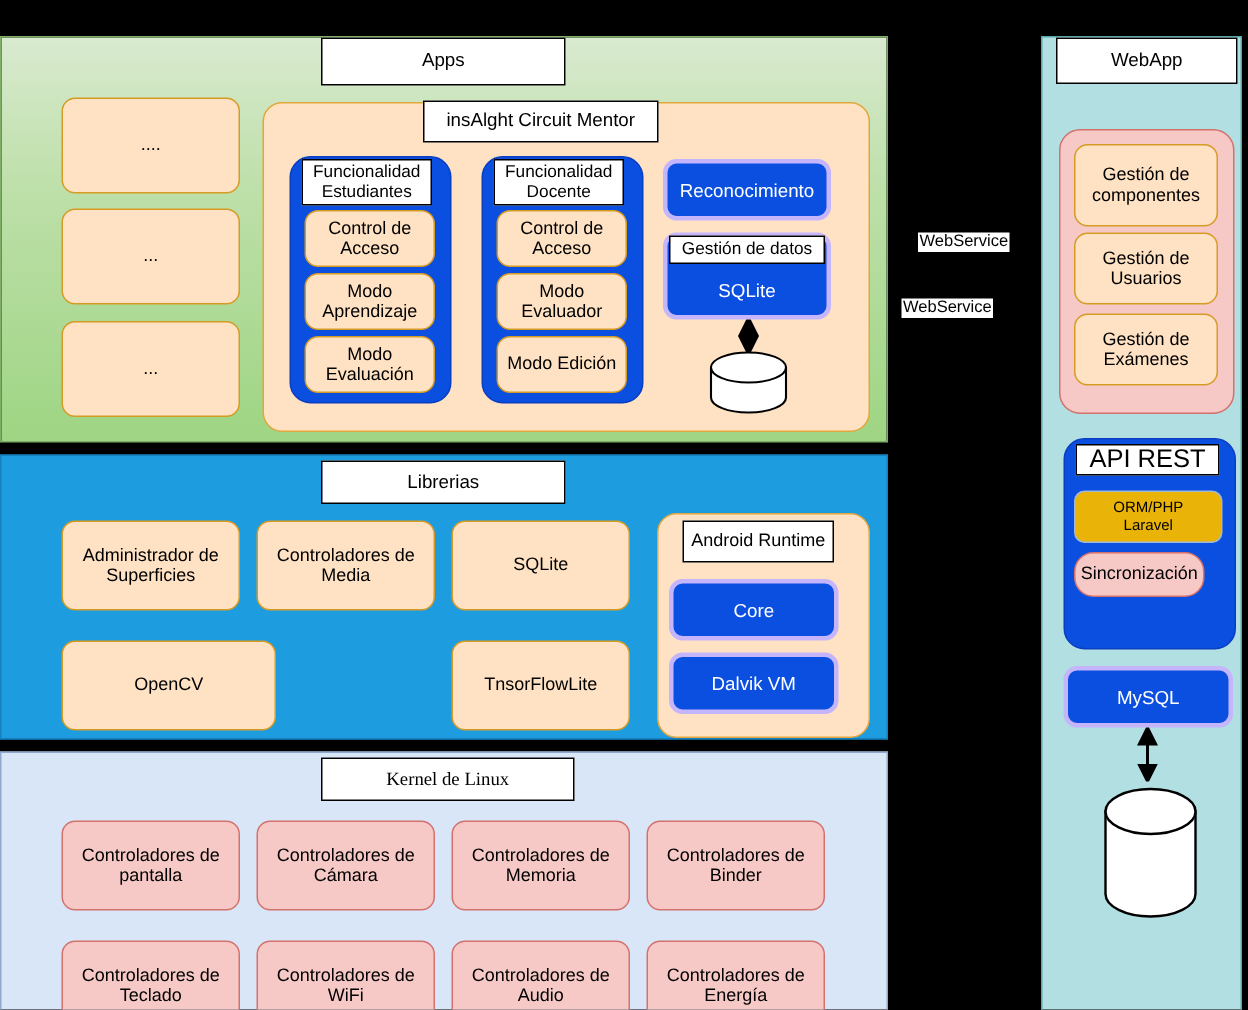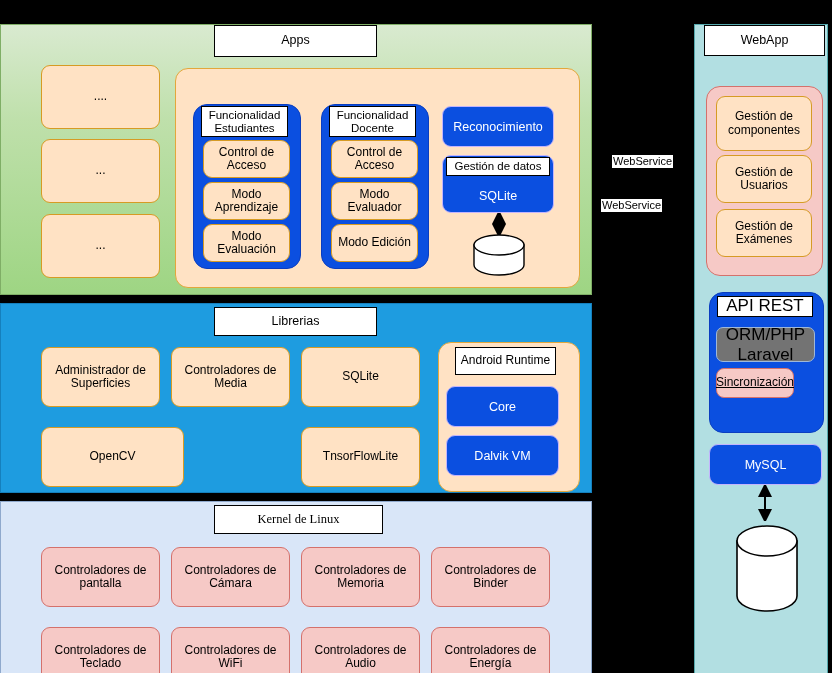--- a/index.html
+++ b/index.html
@@ -54,36 +54,36 @@
     color:#000;
     font-size:12px;
   }
   .pinkbig{
     background:#f6c9c6;
     border:1px solid #d4716c;
     border-radius:14px;
   }
   .blue{
     background:#0b4fe0;
-    border:1px solid #c4b5fd;
+    border:3px solid #c4b5fd;
     border-radius:9px;
     color:#ffffff;
     font-size:12.5px;
   }
   .bluebig{
     background:#0b4fe0;
     border:1px solid #0a3ec0;
     border-radius:14px;
   }
   .lav{
-    background:#737373;
+    background:#eab308;
     border:1px solid #9fb8d8;
     border-radius:7px;
     color:#000;
-    font-size:17px;
+    font-size:10px;
   }
 
   
   #apps-band{
     position:absolute;left:0;top:0;width:592px;height:271px;
     background:linear-gradient(to bottom,#d9ead0 0%, #bfe0ab 35%, #9ed583 100%);
     border:1px solid #7fae66;
     box-sizing:border-box;
   }
   #lib-band{
@@ -147,20 +147,21 @@
 
   <div id="apps-band"></div>
 
   <div class="title-box" style="left:214px;top:1px;width:163px;height:32px;">Apps</div>
 
   <div class="node peach" style="left:41px;top:41px;width:119px;height:64px;">....</div>
   <div class="node peach" style="left:41px;top:115px;width:119px;height:64px;">...</div>
   <div class="node peach" style="left:41px;top:190px;width:119px;height:64px;">...</div>
 
   <div id="app-container" class="peach-lite"></div>
+  <div class="title-box" style="left:282px;top:43px;width:157px;height:28px;">insAlght Circuit Mentor</div>
 
   <div class="node bluebig" style="left:193px;top:80px;width:108px;height:165px;"></div>
   <div class="title-box" style="left:201px;top:82px;width:87px;height:31px;font-size:11.5px;">Funcionalidad
 Estudiantes</div>
   <div class="node peach" style="left:203px;top:116px;width:87px;height:38px;">Control de
 Acceso</div>
   <div class="node peach" style="left:203px;top:158px;width:87px;height:38px;">Modo
 Aprendizaje</div>
   <div class="node peach" style="left:203px;top:200px;width:87px;height:38px;">Modo
 Evaluación</div>
@@ -249,21 +250,21 @@
 componentes</div>
   <div class="node peach" style="left:716px;top:131px;width:96px;height:48px;">Gestión de
 Usuarios</div>
   <div class="node peach" style="left:716px;top:185px;width:96px;height:48px;">Gestión de
 Exámenes</div>
 
   <div id="api-group" class="bluebig"></div>
   <div class="title-box" style="left:717px;top:272px;width:96px;height:21px;font-size:17px;">API REST</div>
   <div class="node lav" style="left:716px;top:303px;width:99px;height:35px;">ORM/PHP
 Laravel</div>
-  <div class="node pink" style="left:716px;top:344px;width:78px;height:30px;border-radius:8px;text-decoration:underline;">Sincronización</div>
+  <div class="node pink" style="left:716px;top:344px;width:87px;height:30px;border-radius:13px;">Sincronización</div>
 
   <div class="node blue" style="left:709px;top:420px;width:113px;height:41px;">MySQL</div>
 
   <div class="arrow" style="left:757px;top:461px;">
     <svg width="16" height="36" viewBox="0 0 16 36">
       <defs>
         <marker id="bh1" markerWidth="7" markerHeight="7" refX="3.5" refY="3.5" orient="auto">
           <path d="M0,0 L7,3.5 L0,7 z" fill="#000"></path>
         </marker>
         <marker id="bh2" markerWidth="7" markerHeight="7" refX="3.5" refY="3.5" orient="auto">

